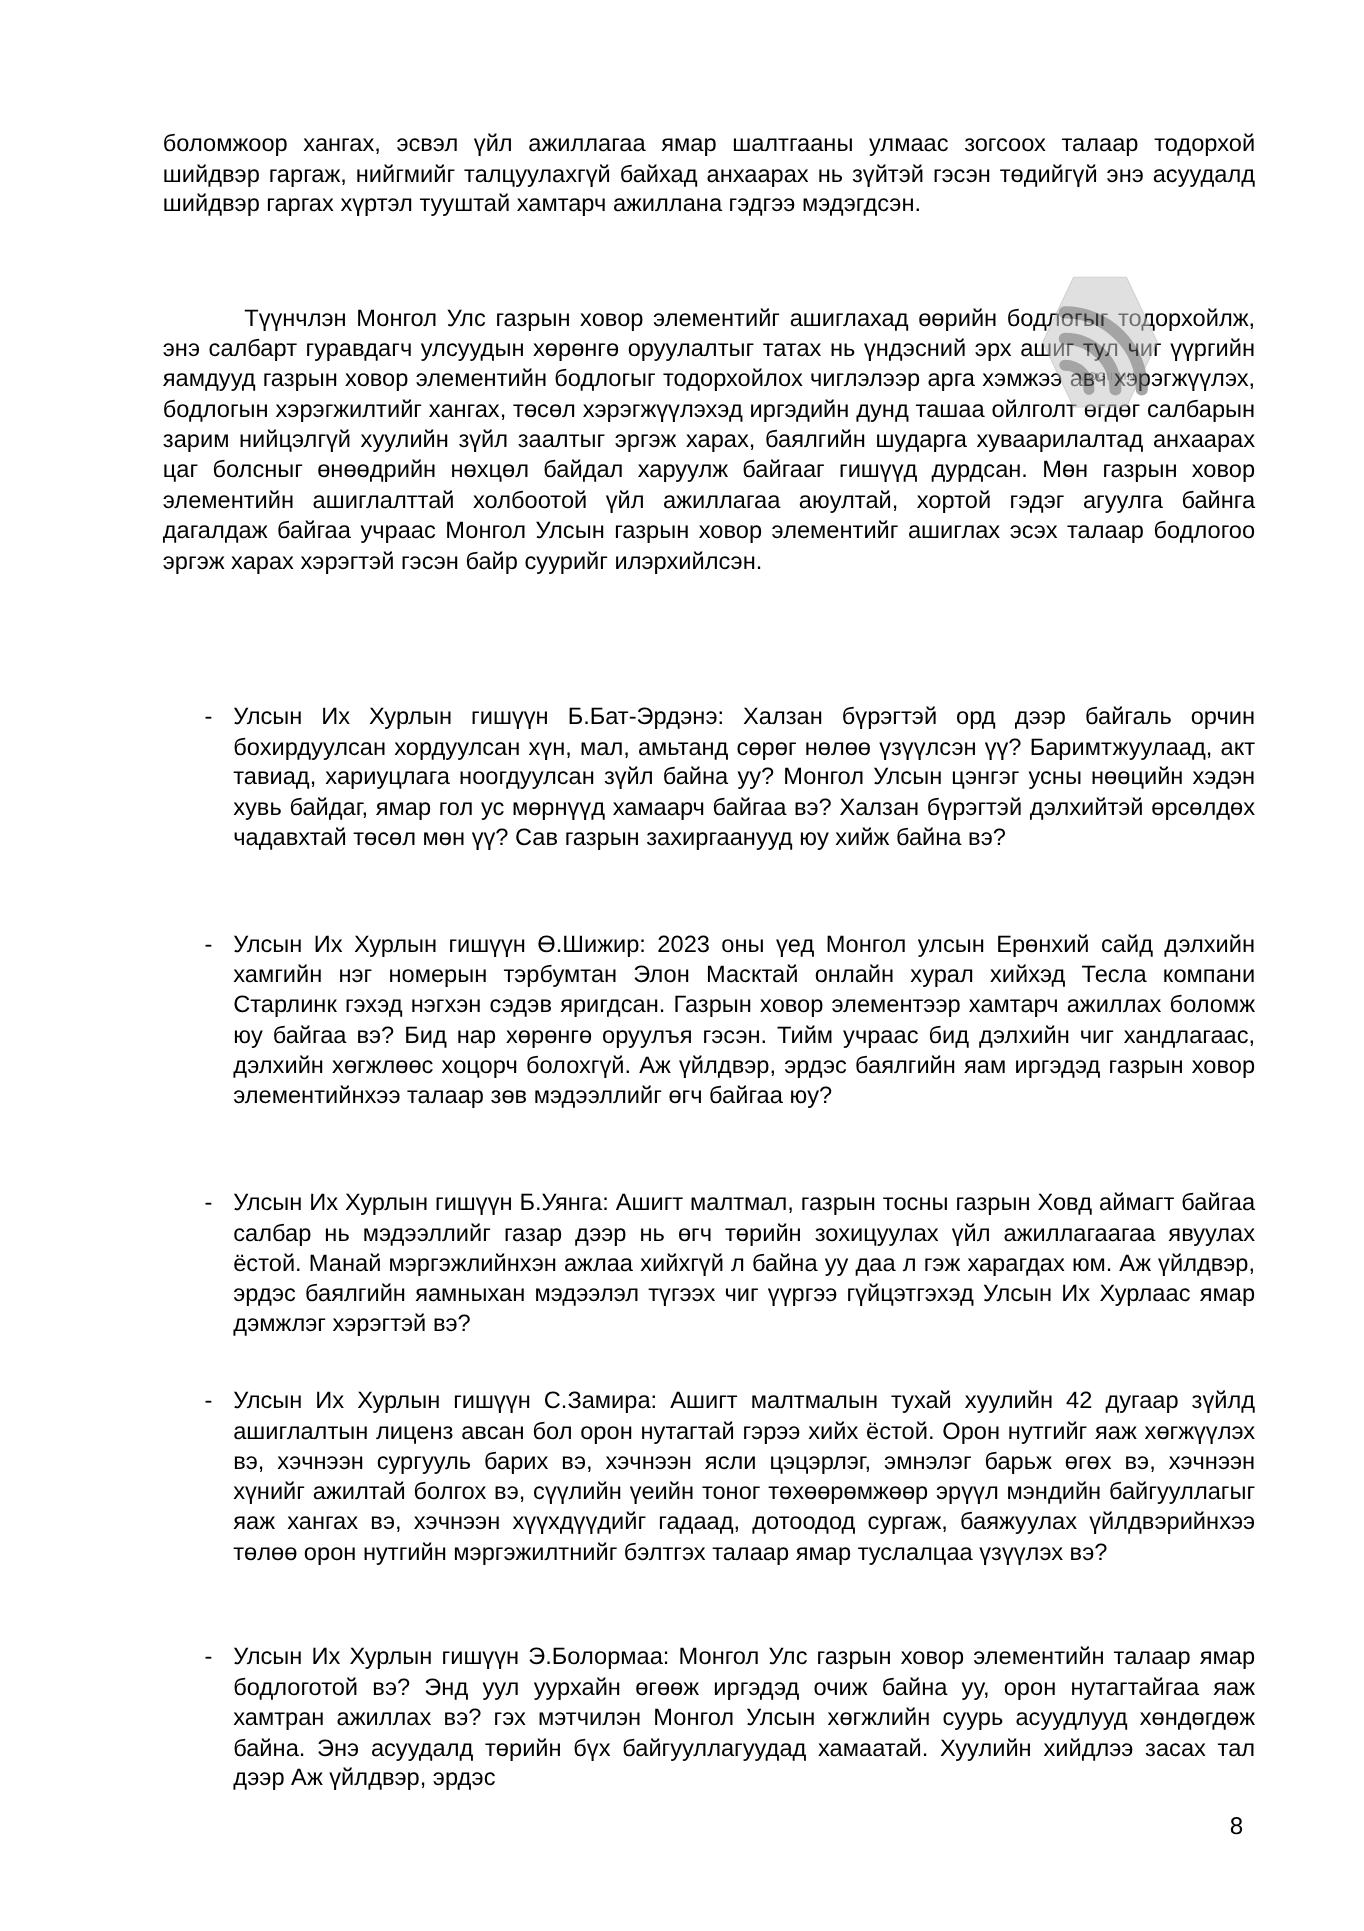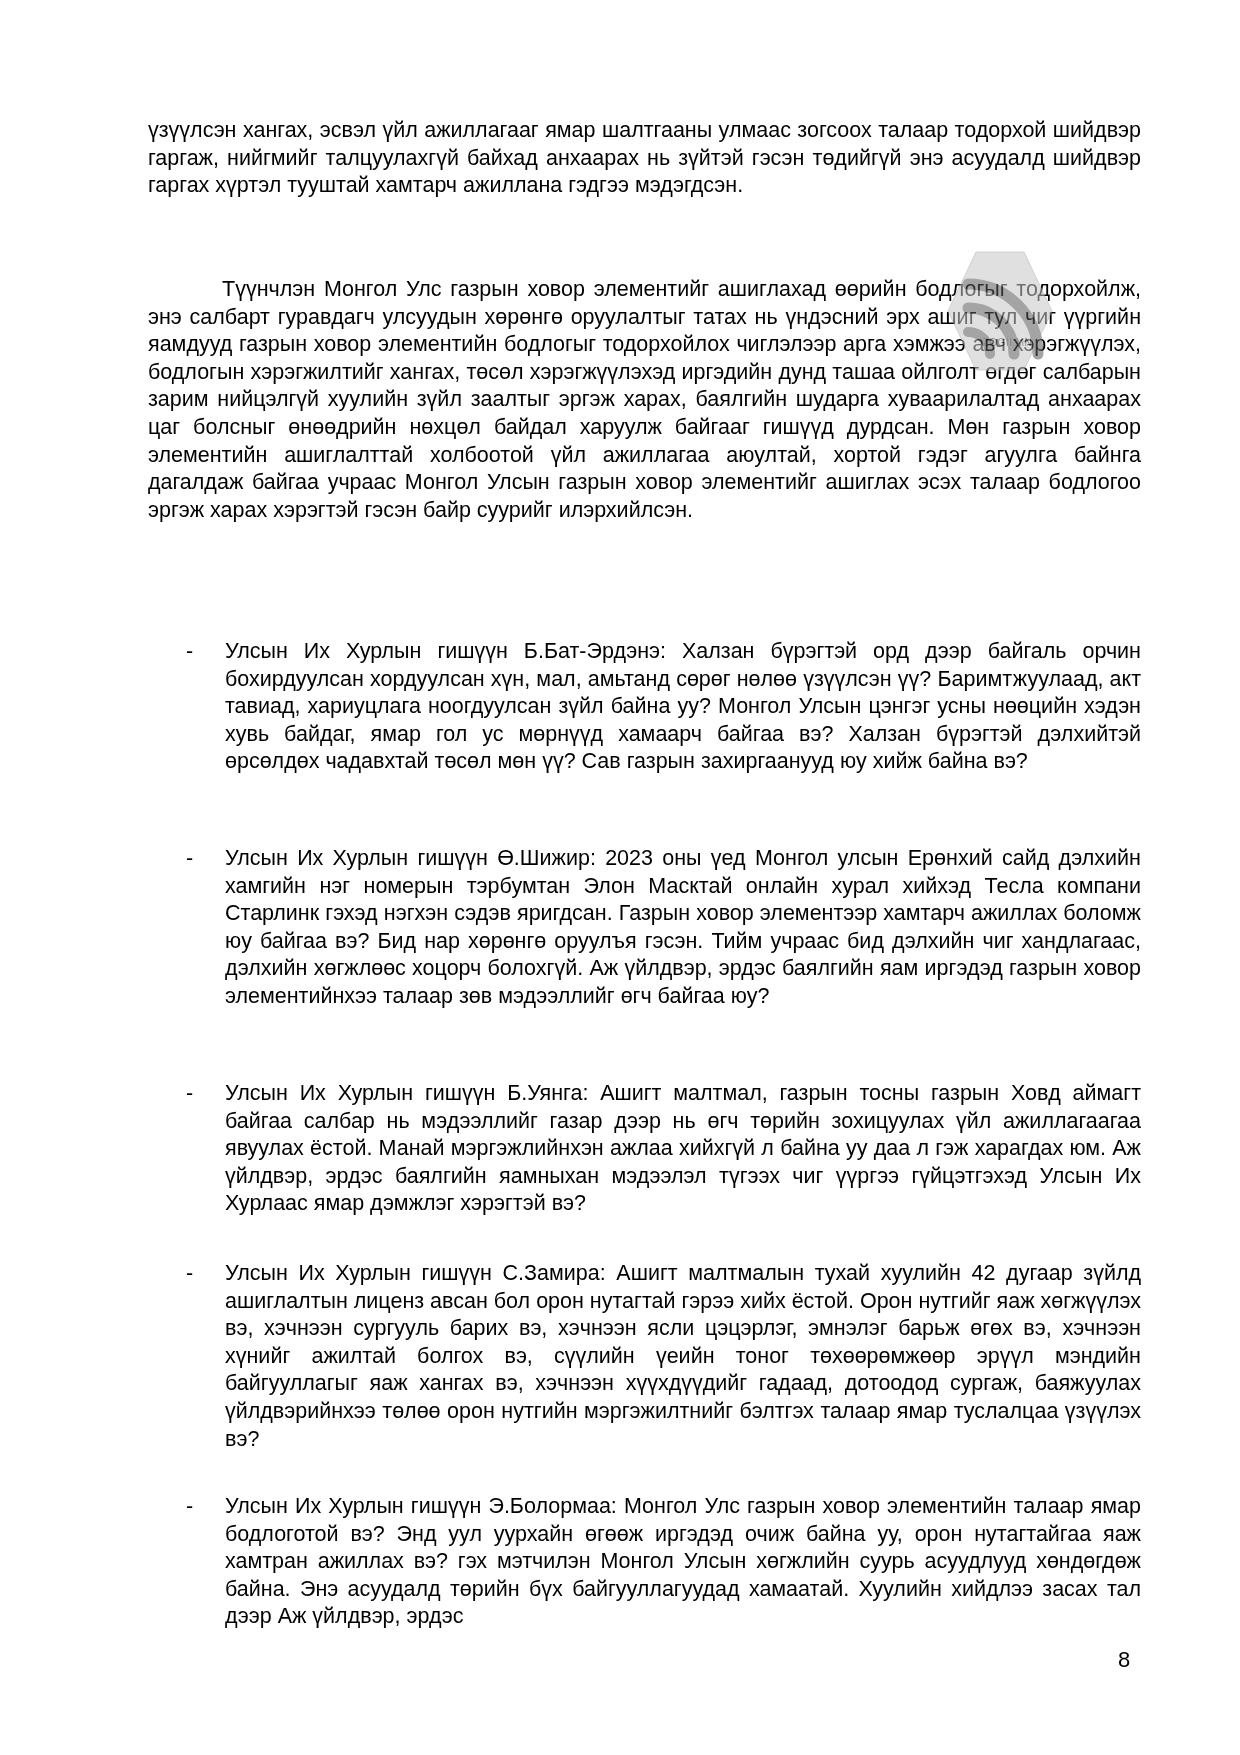--- a/index.html
+++ b/index.html
@@ -25,21 +25,21 @@
       position: absolute;
       left: 186px;
       width: 955px;
     }
     .bullet .dash {
       position: absolute;
       left: 0;
       top: 0;
     }
     .bullet .btext {
-      margin-left: 39px;
+      margin-left: 26px;
       display: block;
     }
     .b1 { top: 638px; }
     .b2 { top: 845px; }
     .b3 { top: 1080px; }
     .b4 { top: 1260px; }
     .b5 { top: 1493px; }
     .page-number {
       position: absolute;
       left: 1118px;
@@ -67,21 +67,21 @@
       color: #333;
       letter-spacing: 0.5px;
       padding-left: 15px;
     }
   </style>
 </head>
 <body>
 
 <div class="page">
 
-  <p class="para text p1">үзүүлсэн хангах, эсвэл үйл ажиллагааг ямар шалтгааны улмаас зогсоох талаар тодорхой шийдвэр гаргаж, нийгмийг талцуулахгүй байхад анхаарах нь зүйтэй гэсэн төдийгүй энэ асуудалд шийдвэр гаргах хүртэл тууштай хамтарч ажиллана гэдгээ мэдэгдсэн.</p>
+  <p class="para text p1">боломжоор хангах, эсвэл үйл ажиллагаа ямар шалтгааны улмаас зогсоох талаар тодорхой шийдвэр гаргаж, нийгмийг талцуулахгүй байхад анхаарах нь зүйтэй гэсэн төдийгүй энэ асуудалд шийдвэр гаргах хүртэл тууштай хамтарч ажиллана гэдгээ мэдэгдсэн.</p>
 
   <p class="para text p2">Түүнчлэн Монгол Улс газрын ховор элементийг ашиглахад өөрийн бодлогыг тодорхойлж, энэ салбарт гуравдагч улсуудын хөрөнгө оруулалтыг татах нь үндэсний эрх ашиг тул чиг үүргийн яамдууд газрын ховор элементийн бодлогыг тодорхойлох чиглэлээр арга хэмжээ авч хэрэгжүүлэх, бодлогын хэрэгжилтийг хангах, төсөл хэрэгжүүлэхэд иргэдийн дунд ташаа ойлголт өгдөг салбарын зарим нийцэлгүй хуулийн зүйл заалтыг эргэж харах, баялгийн шударга хуваарилалтад анхаарах цаг болсныг өнөөдрийн нөхцөл байдал харуулж байгааг гишүүд дурдсан. Мөн газрын ховор элементийн ашиглалттай холбоотой үйл ажиллагаа аюултай, хортой гэдэг агуулга байнга дагалдаж байгаа учраас Монгол Улсын газрын ховор элементийг ашиглах эсэх талаар бодлогоо эргэж харах хэрэгтэй гэсэн байр суурийг илэрхийлсэн.</p>
 
 
   <div class="bullet text b1">
     <span class="dash">-</span>
     <span class="btext">Улсын Их Хурлын гишүүн Б.Бат-Эрдэнэ:  Халзан бүрэгтэй орд дээр байгаль орчин бохирдуулсан хордуулсан хүн, мал, амьтанд сөрөг нөлөө үзүүлсэн үү? Баримтжуулаад, акт тавиад, хариуцлага ноогдуулсан зүйл байна уу? Монгол Улсын цэнгэг усны нөөцийн хэдэн хувь байдаг, ямар гол ус мөрнүүд хамаарч байгаа вэ? Халзан бүрэгтэй дэлхийтэй өрсөлдөх чадавхтай төсөл мөн үү? Сав газрын захиргаанууд юу хийж байна вэ?</span>
   </div>
 
   <div class="bullet text b2">

